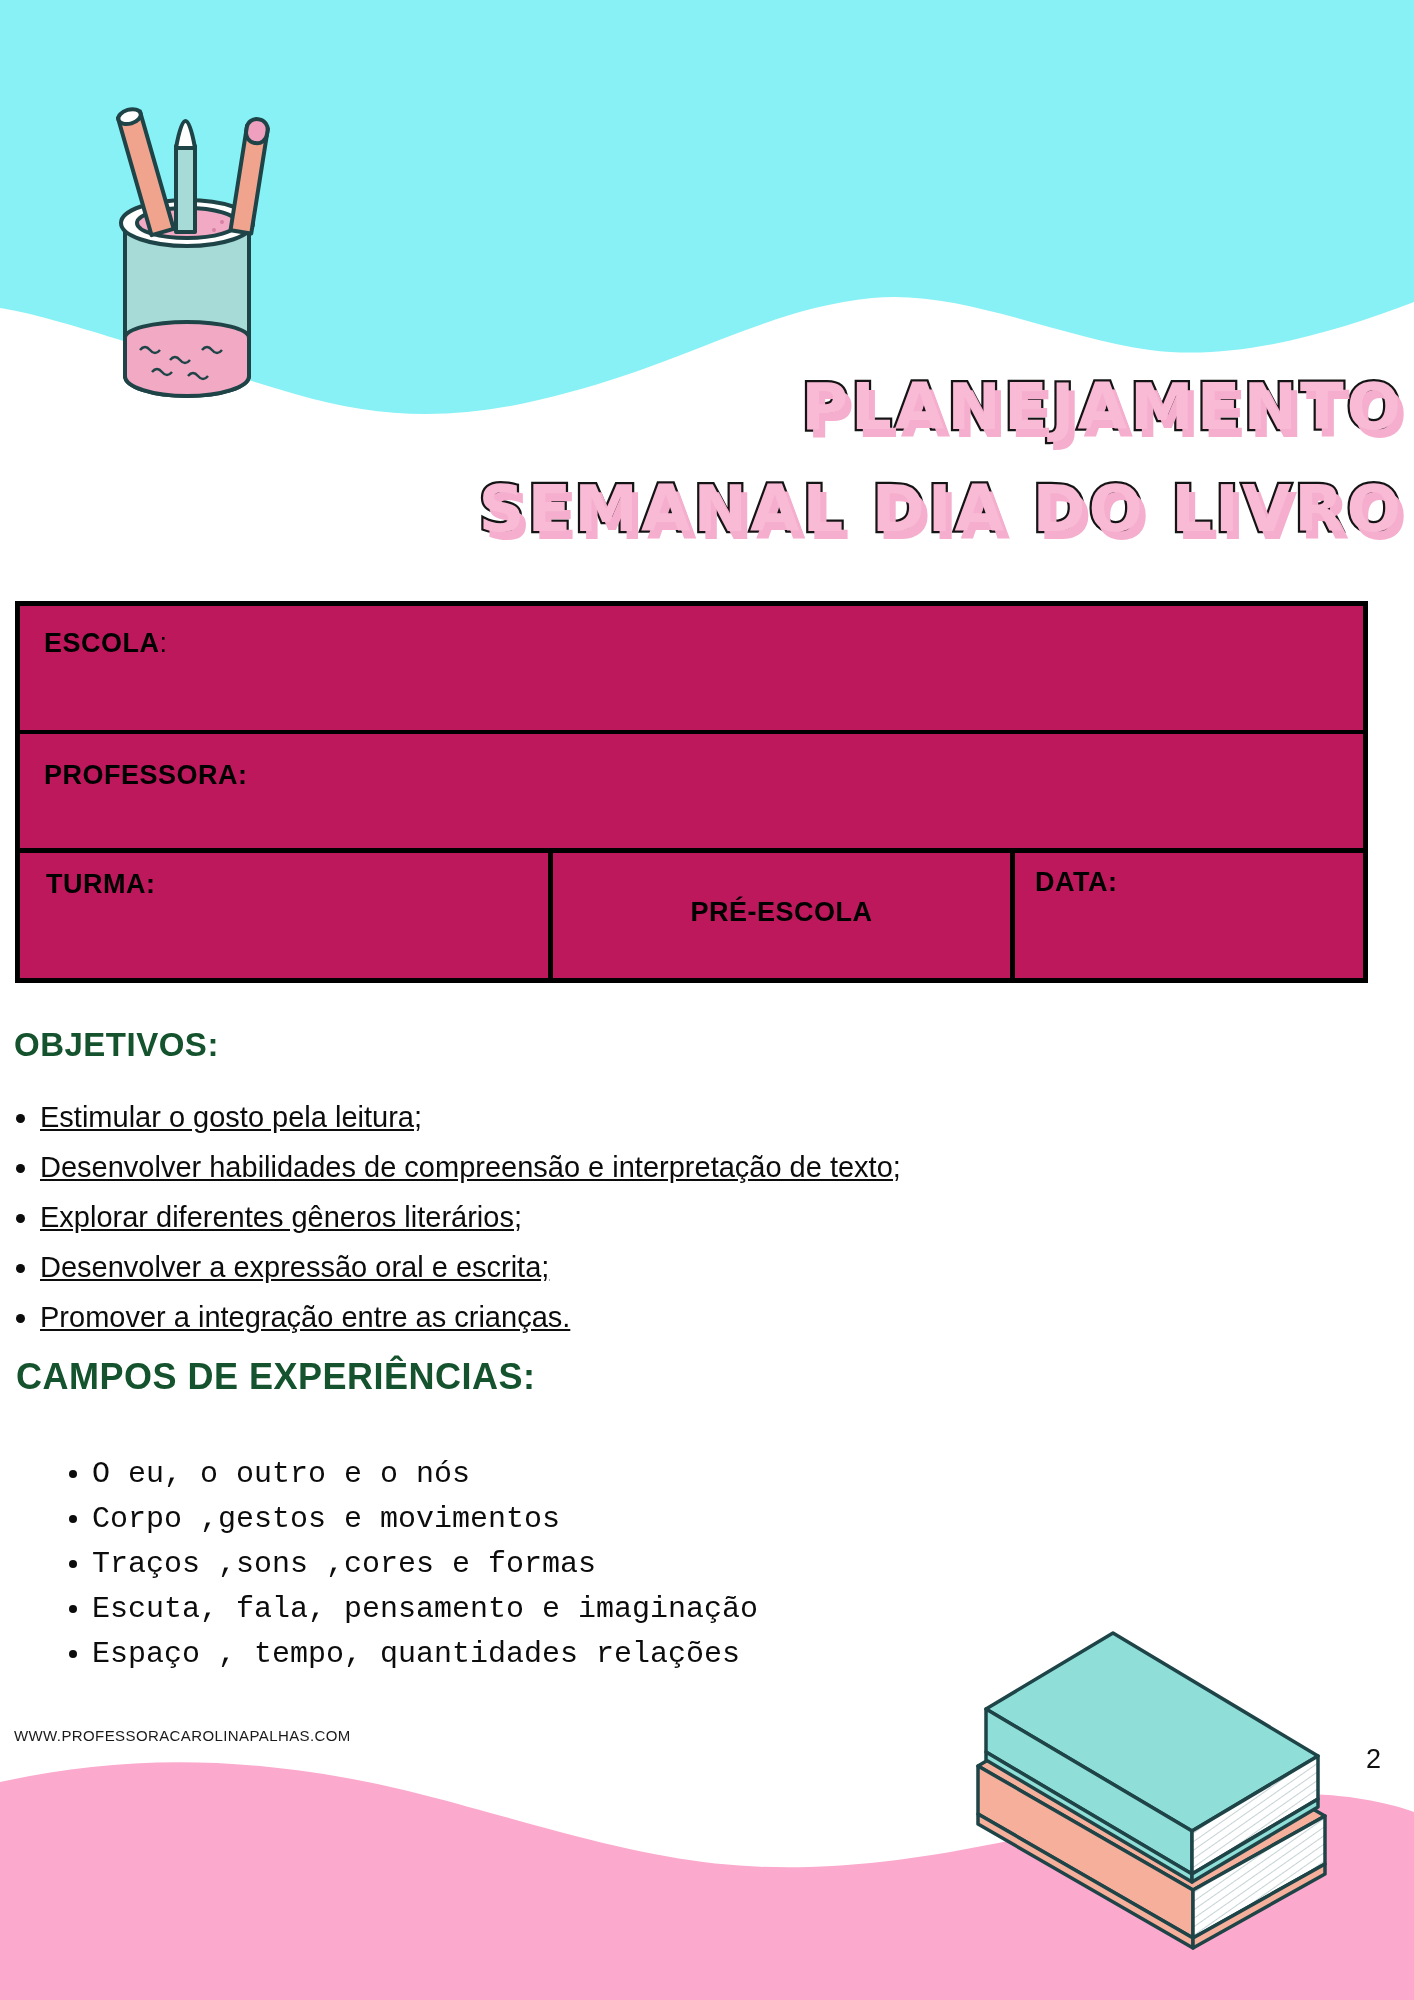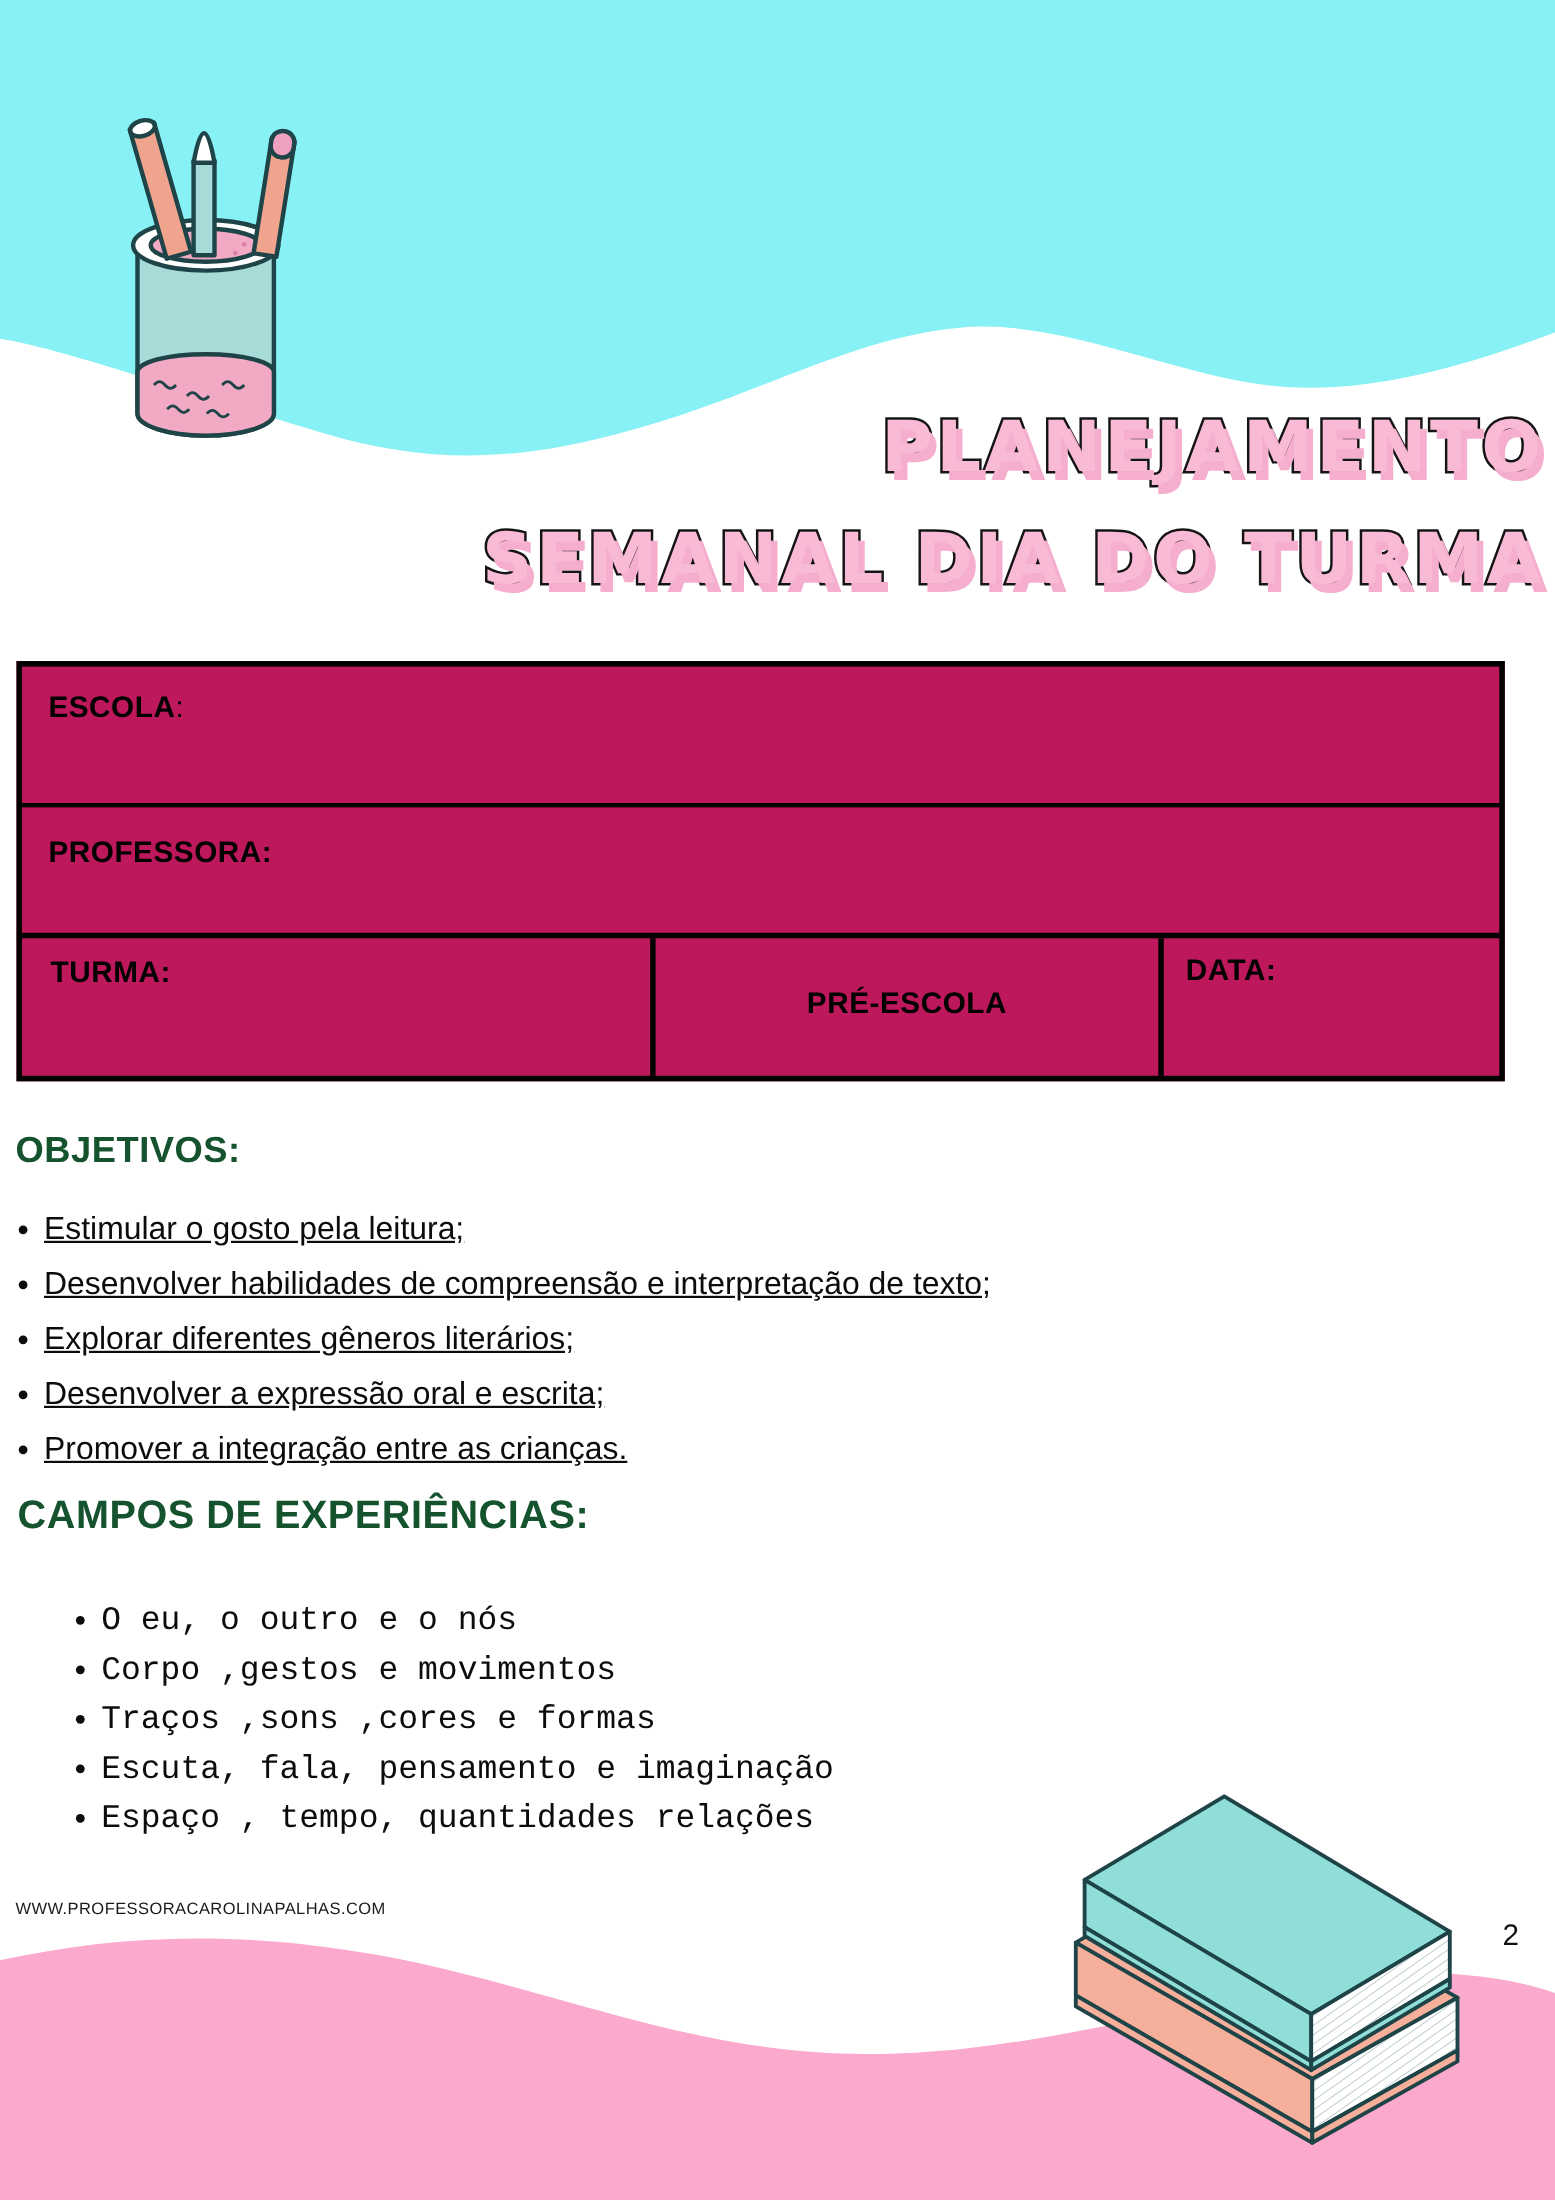--- a/index.html
+++ b/index.html
@@ -30,21 +30,21 @@
   .info-table{
     position:absolute;left:15px;top:601px;width:1353px;height:382px;
     border:5px solid #000;box-sizing:border-box;background:#be185d;
     display:flex;flex-direction:column;
   }
   .t-row{box-sizing:border-box;}
   .row-escola{height:128px;border-bottom:4px solid #000;padding:22px 0 0 24px;}
   .row-professora{height:119px;border-bottom:5px solid #000;padding:26px 0 0 24px;}
   .row-bottom{flex:1;display:flex;}
   .cell{box-sizing:border-box;}
-  .cell-turma{width:576px;border-right:5px solid #000;padding:16px 0 0 26px;}
+  .cell-turma{width:533px;border-right:5px solid #000;padding:16px 0 0 26px;}
   .cell-pre{width:462px;border-right:5px solid #000;padding:44px 0 0 0;text-align:center;}
   .cell-data{flex:1;padding:14px 0 0 20px;}
   .cell-label{font-weight:bold;font-size:27px;color:#000;letter-spacing:0.5px;}
   .colon-normal{font-weight:normal;font-size:27px;color:#000;}
 
   .sec-heading{
     position:absolute;font-weight:bold;color:#14532d;letter-spacing:0.5px;
   }
   #objetivos-heading{left:14px;top:1026px;font-size:33px;}
   #campos-heading{left:16px;top:1356px;font-size:36px;}
@@ -117,21 +117,21 @@
 
       <g transform="rotate(9 150 140)">
         <rect x="139" y="38" width="21" height="106" fill="#F0A48E"></rect>
         <rect x="139" y="30" width="21" height="24" rx="10" fill="#EFA0BF"></rect>
       </g>
     </g>
   </svg>
 
   <div class="title-block">
     <div class="title-line">PLANEJAMENTO</div>
-    <div class="title-line">SEMANAL DIA DO TURMA</div>
+    <div class="title-line">SEMANAL DIA DO LIVRO</div>
   </div>
 
   <div class="info-table">
     <div class="t-row row-escola">
       <span class="cell-label">ESCOLA</span><span class="colon-normal">:</span>
     </div>
     <div class="t-row row-professora">
       <span class="cell-label">PROFESSORA:</span>
     </div>
     <div class="t-row row-bottom">

